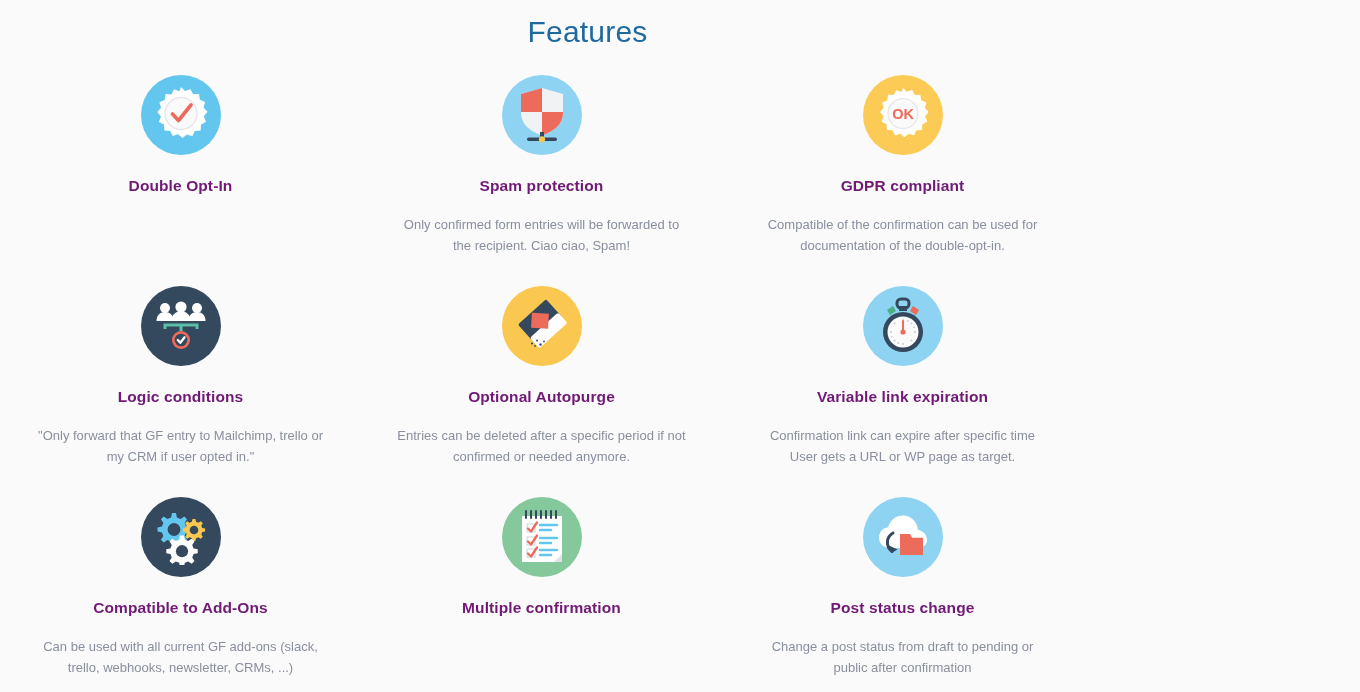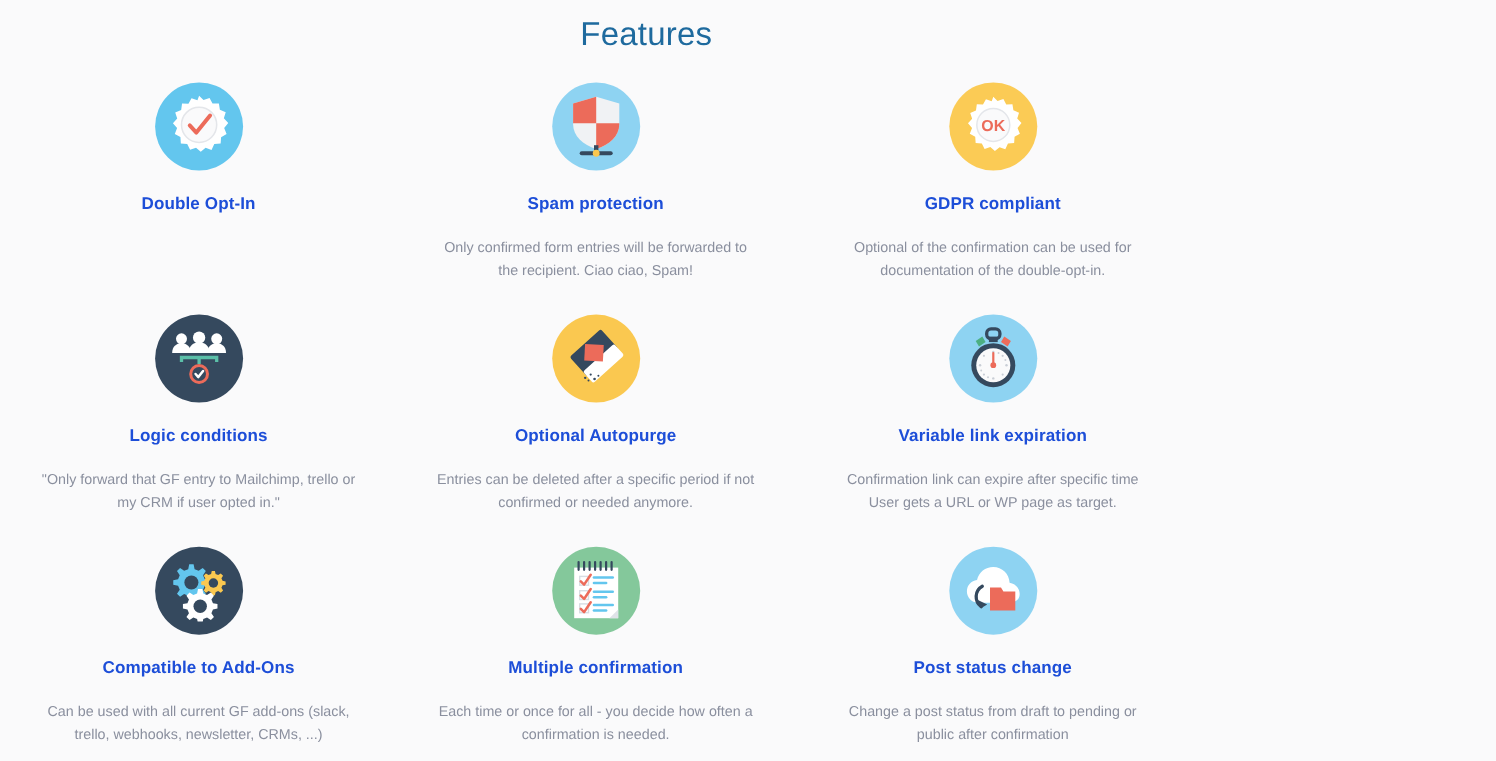--- a/index.html
+++ b/index.html
@@ -70,21 +70,21 @@
   .bg-paleblue  { background: #8ed3f2; }
   .bg-yellow    { background: #fac850; }
   .bg-amber     { background: #fbcb55; }
   .bg-navy      { background: #35495e; }
   .bg-green     { background: #84c89b; }
 
   .feature-title {
     margin-top: 21px;
     font-size: 15.5px;
     font-weight: bold;
-    color: #1d4ed8;
+    color: #701a75;
     letter-spacing: 0.1px;
     line-height: 19px;
     white-space: nowrap;
   }
 
   .feature-desc {
     margin-top: 19px;
     font-size: 13px;
     color: #8a8f9e;
     line-height: 21px;
@@ -133,21 +133,21 @@
 
       <div class="feature">
         <div class="icon-badge bg-amber">
           <svg width="58" height="58" viewBox="0 0 60 60">
             <path d="M30 2 L34 6 L39.5 4.2 L42.2 9.2 L48 9 L48.9 14.8 L54.2 17 L52.5 22.5 L56.5 26.8 L52.8 31.3 L55 36.8 L50 39.7 L49.6 45.5 L43.8 46 L41.3 51.3 L35.9 49.4 L31.5 53 L27.2 49.3 L21.8 51.1 L19.2 45.9 L13.4 45.4 L13 39.6 L7.9 36.9 L10 31.4 L6.2 27 L10.1 22.7 L8.3 17.2 L13.7 14.9 L14.5 9.1 L20.3 9.4 L23.1 4.3 L28.5 6.2 Z" fill="#ffffff"></path>
             <circle cx="30" cy="28.5" r="15.5" fill="#fafafb" stroke="#e4e6ea" stroke-width="1.4"></circle>
             <text x="30" y="34.5" text-anchor="middle" font-family="Liberation Sans, sans-serif" font-size="15" font-weight="bold" fill="#ec6b5a">OK</text>
           </svg>
         </div>
         <div class="feature-title">GDPR compliant</div>
-        <div class="feature-desc">Optional of the confirmation can be used for
+        <div class="feature-desc">Compatible of the confirmation can be used for
 documentation of the double-opt-in.</div>
       </div>
 
       <div class="feature">
         <div class="icon-badge bg-navy">
           <svg width="58" height="58" viewBox="0 0 58 58">
             <g fill="#ffffff">
               <circle cx="13" cy="11" r="5"></circle>
               <path d="M4.5 24 C4.5 18 8.3 15 13 15 C17.7 15 21.5 18 21.5 24 Z"></path>
               <circle cx="29" cy="10" r="5.6"></circle>
@@ -273,22 +273,20 @@
               <line x1="24" y1="17" x2="41" y2="17"></line>
                 <line x1="24" y1="22" x2="35" y2="22"></line>
               <line x1="24" y1="30" x2="41" y2="30"></line>
                 <line x1="24" y1="35" x2="35" y2="35"></line>
               <line x1="24" y1="42" x2="41" y2="42"></line>
                 <line x1="24" y1="47" x2="35" y2="47"></line>
             </g>
           </svg>
         </div>
         <div class="feature-title">Multiple confirmation</div>
-        <div class="feature-desc">Each time or once for all - you decide how often a
-confirmation is needed.</div>
       </div>
 
       <div class="feature">
         <div class="icon-badge bg-paleblue">
           <svg width="58" height="54" viewBox="0 0 58 54">
             <path d="M16 38 C9.5 38 5 33.5 5 27.5 C5 22 9 17.8 14.2 17.2 C15.8 10.3 21.8 5.5 29 5.5 C37 5.5 43.5 11.8 43.8 19.7 C49 20.4 53 24.7 53 29.9 C53 35.3 48.4 38 43 38 Z" fill="#ffffff"></path>
             <path d="M19 23 C12 27 11.5 36.5 18 41.5" fill="none" stroke="#35495e" stroke-width="3" stroke-linecap="round"></path>
             <path d="M14 35 L18.5 42.5 L23.5 39.5 Z" fill="#35495e"></path>
             <path d="M26 24 L36 24 L38.2 27.8 L49 27.8 L49 45 L26 45 Z" fill="#ec6b5a"></path>
           </svg>

